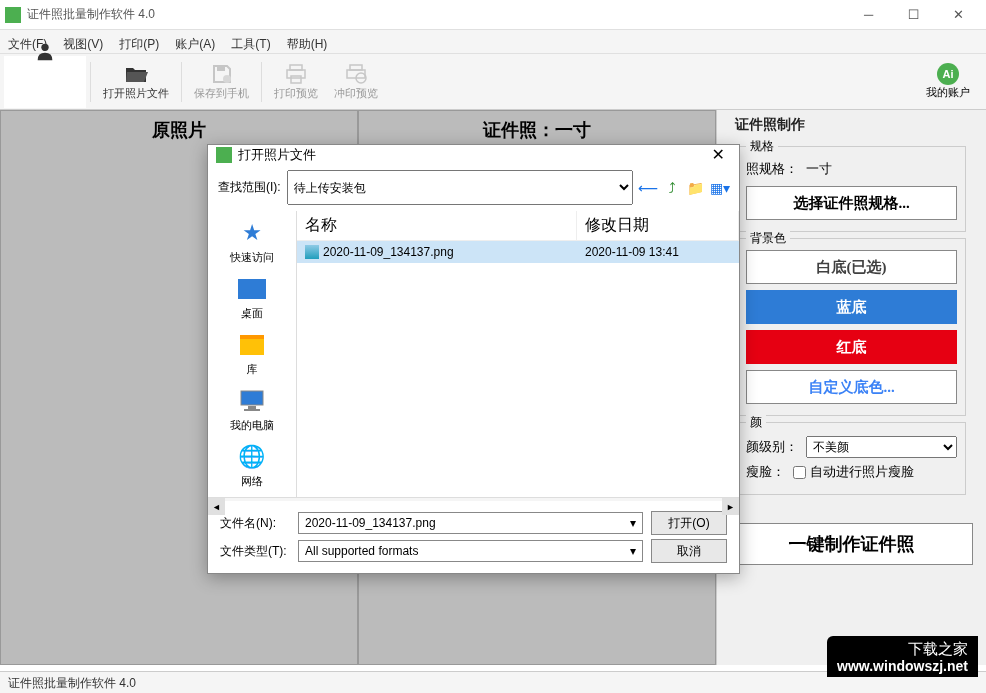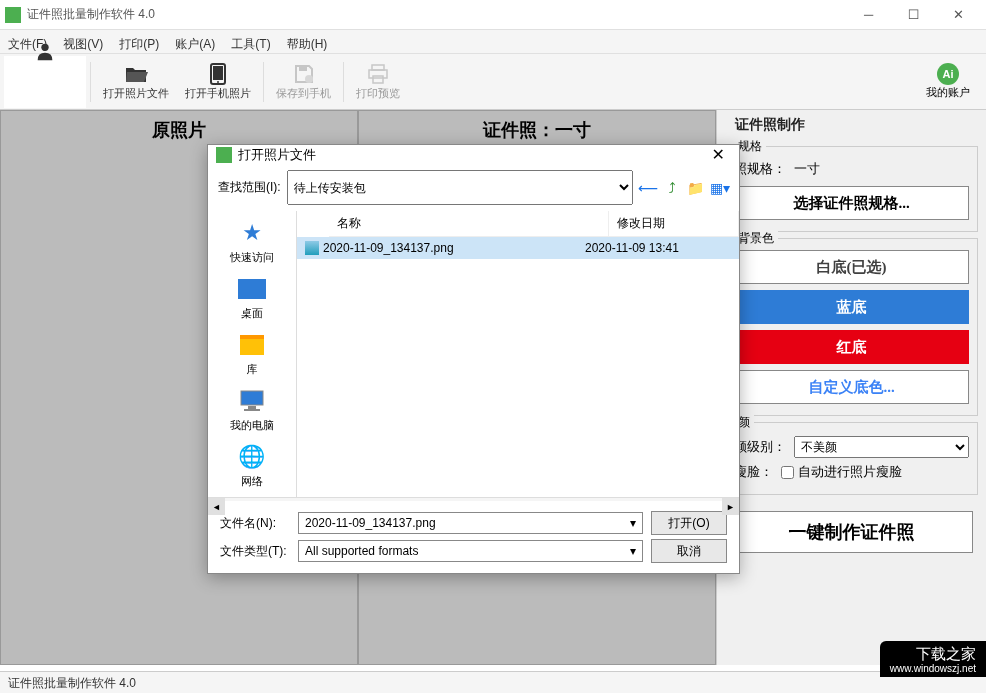--- a/index.html
+++ b/index.html
@@ -33,55 +33,55 @@
 .main-left { flex: 1; background: #bbb; position: relative; }
 .main-right { width: 270px; background: #f0f0f0; border-left:1px solid #ccc; }
 
 .area-header { background:#bbb; padding:7px 0; text-align:center; font-size:18px; font-family:"SimSun"; font-weight:bold; }
 .left-split { display:flex; height:100%; }
 .orig-area, .id-area { flex:1; border:1px solid #999; position:relative; }
 .id-area { border-left: 1px solid #999; }
 
 
 .panel-title { background:#f0f0f0; padding:6px 10px; font-size:14px; font-weight:bold; color:#222;margin-left:8px; }
-.group { border:1px solid #ccc; margin:6px 8px; padding:8px; font-size:13px; background:#f0f0f0; position:relative; }
+.group { border:1px solid #ccc; margin:6px 20px; padding:8px; font-size:13px; background:#f0f0f0; position:relative; }
 .group-label { position:absolute; top:-9px; left:8px; background:#f0f0f0; padding:0 4px; font-size:12px; }
 .row { display:flex; align-items:center; margin:5px 0; font-size:13px; }
 .row label { margin-right:8px; }
 .big-btn { width:100%; height:34px; background:#fff; border:1px solid #888; font-size:15px; font-family:"SimSun"; font-weight:bold; cursor:pointer; margin:3px 0; }
 .bg-btn { width:100%; height:34px; border:1px solid #888; font-size:15px; font-family:"SimSun"; font-weight:bold; cursor:pointer; margin:3px 0; }
 .bg-white { background:#fff; color:#404040; }
 .bg-blue { background:#2e7cd6; color:#fff; border-color:#2e7cd6; }
 .bg-red { background:#e60012; color:#fff; border-color:#e60012; }
 .bg-custom { background:#fff; color:#3b82f6; }
 select { font-size:12px; padding:2px; }
-.make-btn { width:90%; height:42px; margin:10px 5%; background:#fff; border:1px solid #888; font-size:18px; font-family:"SimSun"; font-weight:bold; }
+.make-btn { width:90%; height:42px; margin:22px 5%; background:#fff; border:1px solid #888; font-size:18px; font-family:"SimSun"; font-weight:bold; }
 
 
 .statusbar { position:absolute; bottom:0; left:0; right:0; height:22px; background:#f5f5f5; border-top:1px solid #ccc; font-size:12px; padding:3px 8px; color:#333; }
 
 
-.watermark { position:absolute; bottom:16px; right:0; background:#000; color:#fff; padding:4px 10px 2px; font-size:15px; border-top-left-radius:6px; text-align:right; line-height:1.2; }
-.watermark .sub { font-size:10px; }
+.watermark { position:absolute; bottom:16px; right:8px; background:#000; color:#fff; padding:4px 10px 2px; font-size:15px; border-top-left-radius:6px; text-align:right; line-height:1.2; }
+.watermark .sub { font-size:14px;font-weight:bold; }
 
 
 .dialog { position:absolute; left:207px; top:144px; width:533px; height:430px; background:#fff; border:1px solid #888; box-shadow:0 4px 16px rgba(0,0,0,0.3); display:flex; flex-direction:column; }
 .dlg-title { height:30px; display:flex; align-items:center; padding:0 8px; font-size:13px; }
 .dlg-title .app-icon { width:16px; height:16px; background:#4caf50; margin-right:6px; }
 .dlg-title .t { flex:1; }
 .dlg-title .close { font-size:16px; padding:0 6px; }
 .dlg-lookin { display:flex; align-items:center; padding:6px 10px; font-size:12px; gap:6px; }
 .dlg-lookin select { flex:1; height:35px; }
 .dlg-lookin .nav-ico { width:18px; height:18px; display:flex; align-items:center; justify-content:center; font-size:14px; }
 .dlg-body { flex:1; display:flex; }
 .dlg-side { width:88px; display:flex; flex-direction:column; align-items:center; padding:8px 0; gap:10px; }
 .side-item { display:flex; flex-direction:column; align-items:center; font-size:11px; gap:3px; }
 .side-item .si-ico { width:32px; height:28px; display:flex; align-items:center; justify-content:center; font-size:22px; }
 .dlg-list { flex:1; border-left:1px solid #ddd; }
-.list-hdr { display:flex; background:#fff; font-size:12px; border-bottom:1px solid #eee;margin-left:32px; }
+.list-hdr { display:flex; background:#fff; font-size:16px; border-bottom:1px solid #eee; }
 .list-hdr > div { padding:4px 8px; border-right:1px solid #eee; }
 .col-name { width:280px; }
 .col-date { flex:1; }
 .list-row { display:flex; font-size:12px; padding:2px 0; }
 .list-row.sel { background:#cce4f7; }
 .list-row .cn { width:280px; padding:2px 8px; display:flex; align-items:center; gap:4px; }
 .list-row .cd { flex:1; padding:2px 8px; }
 .file-ico { width:14px; height:14px; background:linear-gradient(#8ecae6,#219ebc); }
 .dlg-bottom { padding:6px 12px; }
 .dlg-row { display:flex; align-items:center; margin:4px 0; font-size:12px; gap:8px; }
@@ -128,30 +128,20 @@
   <div class="toolbar-sep"></div>
   <div class="tool-btn">
     <div class="ico">
       <svg width="24" height="20" viewBox="0 0 24 20">
           <path d="M2 4 L9 4 L11 6 L22 6 L22 18 L2 18 Z" fill="#333"></path>
           <path d="M3 8 L24 8 L20 18 L2 18 Z" fill="#555"></path>
         </svg>
     </div>
     <span>打开照片文件</span>
   </div>
-  <div class="tool-btn">
-    <div class="ico">
-      <svg width="16" height="22" viewBox="0 0 16 22">
-          <rect x="1" y="1" width="14" height="20" rx="2" fill="none" stroke="#333" stroke-width="2"></rect>
-          <rect x="3" y="3" width="10" height="14" fill="#333"></rect>
-          <circle cx="8" cy="19" r="1" fill="#333"></circle>
-        </svg>
-    </div>
-    <span>打开手机照片</span>
-  </div>
   <div class="toolbar-sep"></div>
   <div class="tool-btn disabled">
     <div class="ico">
       <svg width="20" height="20" viewBox="0 0 20 20">
           <path d="M2 2 L15 2 L18 5 L18 18 L2 18 Z" fill="none" stroke="#999" stroke-width="2"></path>
           <rect x="5" y="2" width="8" height="5" fill="#999"></rect>
           <circle cx="15" cy="15" r="4" fill="#bbb"></circle>
         </svg>
     </div>
     <span>保存到手机</span>
@@ -159,20 +149,30 @@
   <div class="toolbar-sep"></div>
   <div class="tool-btn disabled">
     <div class="ico">
       <svg width="22" height="20" viewBox="0 0 22 20">
           <rect x="5" y="1" width="12" height="5" fill="none" stroke="#999" stroke-width="1.5"></rect>
           <rect x="2" y="6" width="18" height="8" fill="none" stroke="#999" stroke-width="1.5"></rect>
           <rect x="6" y="12" width="10" height="7" fill="none" stroke="#999" stroke-width="1.5"></rect>
         </svg>
     </div>
     <span>打印预览</span>
+  </div>
+  <div class="tool-btn disabled">
+    <div class="ico">
+      <svg width="22" height="20" viewBox="0 0 22 20">
+          <rect x="5" y="1" width="12" height="5" fill="none" stroke="#999" stroke-width="1.5"></rect>
+          <rect x="2" y="6" width="18" height="8" fill="none" stroke="#999" stroke-width="1.5"></rect>
+          <circle cx="16" cy="14" r="5" fill="none" stroke="#999" stroke-width="1.5"></circle>
+        </svg>
+    </div>
+    <span>冲印预览</span>
   </div>
   <div class="spacer"></div>
   <div class="account-btn">
     <div class="ai-ico">Ai</div>
     <span>我的账户</span>
   </div>
 </div>
 
 <div class="main">
   <div class="main-left">

